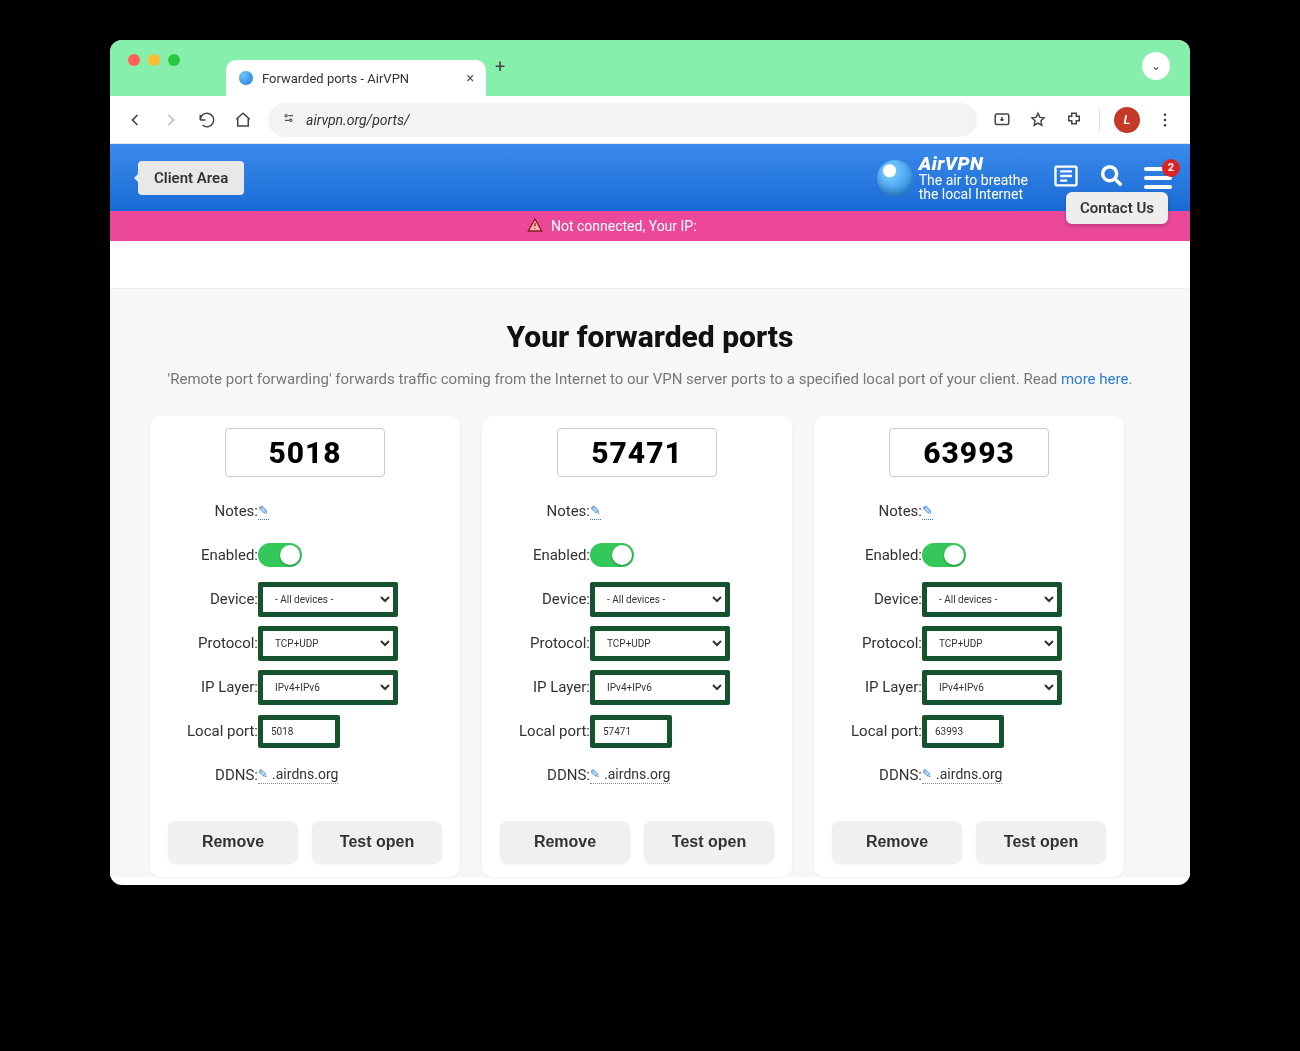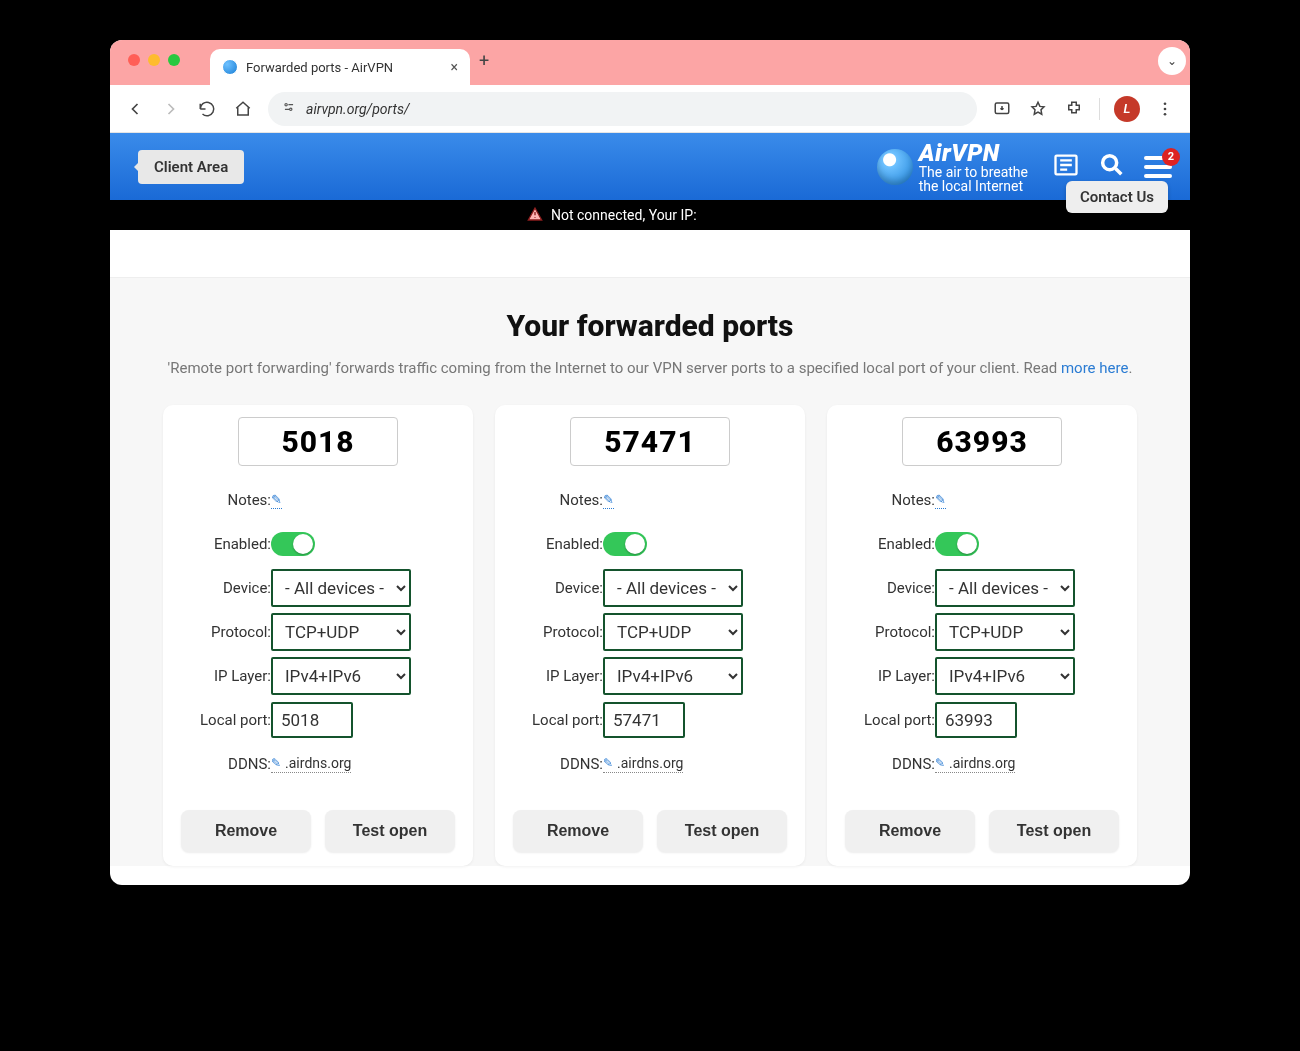--- a/index.html
+++ b/index.html
@@ -18,25 +18,25 @@
   width: 1080px;
   height: 845px;
   background: #fff;
   border-radius: 12px;
   overflow: hidden;
   box-shadow: 0 10px 40px rgba(0,0,0,0.5);
 }
 
 
 .chrome-top {
-  background: #fca5a5;
-  height: 45px;
+  background: #86efac;
+  height: 56px;
   display: flex;
   align-items: flex-end;
-  padding: 0 4px;
+  padding: 0 20px;
   position: relative;
 }
 .traffic-lights {
   position: absolute;
   top: 14px;
   left: 18px;
   display: flex;
   gap: 8px;
 }
 .tl { width: 12px; height: 12px; border-radius: 50%; }
@@ -108,73 +108,73 @@
 }
 .brand {
   margin-left:auto; display:flex; align-items:center; gap:6px; color:#fff;
 }
 .brand-logo {
   width:36px;height:36px;border-radius:50%;
   background: radial-gradient(circle at 35% 30%, #fff 6px, #6ec1ff 7px, #1a7fd6 100%);
   box-shadow: inset 0 -4px 6px rgba(0,0,0,0.2);
 }
 .brand-text { line-height:1; }
-.brand-name { font-size:24px; font-weight:900; font-style:italic; letter-spacing:0.5px;}
+.brand-name { font-size:19px; font-weight:900; font-style:italic; letter-spacing:0.5px;}
 .brand-tag { font-size:14px; text-align:left; }
 .header-icons { display:flex; align-items:center; gap:18px; margin-left:24px; margin-right:8px;}
 .hicon { color:#fff; cursor:pointer; position:relative;}
 .hicon svg { width:28px; height:28px; }
 .burger { width:28px; display:flex; flex-direction:column; gap:5px;}
 .burger span{ height:4px; background:#fff; border-radius:2px;}
 .badge-n { position:absolute; top:-8px; right:-8px; background:#d22; color:#fff; border-radius:50%; width:18px;height:18px; font-size:11px; display:flex;align-items:center;justify-content:center; font-weight:700;}
 .contact-us {
   position:absolute; right:22px; top:48px;
   background:#eee; color:#333; font-weight:600;
   padding:7px 14px; border-radius:6px; font-size:15px;
   box-shadow:0 2px 4px rgba(0,0,0,0.2);
   z-index:5;
 }
 
 .alert-bar {
-  background:#000000;
+  background:#ec4899;
   color:#fff;
   height:30px;
   display:flex; align-items:center; justify-content:center;
   font-size:14px; gap:8px;
 }
 .alert-bar .warn { color:#8a1c1c; }
 .alert-bar b { font-weight:700;margin-top:48px; }
 
 .spacer { height:48px; background:#fff; border-bottom:1px solid #eee;}
 
 .content { background:#f7f7f7; padding:30px 40px 0;}
 .page-title { text-align:center; font-size:30px; font-weight:800; color:#111; margin-bottom:16px;}
 .page-desc { text-align:center; color:#777; font-size:15px; max-width:1000px; margin:0 auto 8px;}
 .page-desc a { color:#2b7cd3; text-decoration:none;}
 
-.cards { display:flex; gap:22px; margin-top:28px; justify-content:center;}
+.cards { display:flex; gap:22px; margin-top:28px; }
 .card {
   background:#fff; border-radius:10px; width:310px;
   padding:12px 18px 0;
   box-shadow: 0 1px 3px rgba(0,0,0,0.06);
 }
 .port-box {
   display:block; margin:0 auto 12px; width:160px; text-align:center;
   border:1px solid #ccc; border-radius:4px; padding:6px 8px;
   font-size:30px; font-weight:800; letter-spacing:1px;
   font-family: inherit;
 }
 .row { display:flex; align-items:center; height:44px; }
 .row .lbl { width:90px; text-align:right; color:#333; font-size:15px;}
 .row .val { flex:1; display:flex; align-items:center; }
 .edit-link { color:#2b7cd3; border-bottom:1px dotted #2b7cd3; font-size:13px; cursor:pointer; padding-bottom:1px;}
 .toggle { width:44px; height:24px; background:#34c759; border-radius:12px; position:relative; cursor:pointer;}
 .toggle::after{ content:""; position:absolute; right:2px; top:2px; width:20px;height:20px; background:#fff; border-radius:50%; box-shadow:0 1px 2px rgba(0,0,0,0.3);}
 select, .local-input {
-  border:2px solid #14532d; border-radius:2px; padding:6px 8px; font-size:17px; background:#fff;
+  border:5px solid #14532d; border-radius:2px; padding:6px 8px; font-size:10px; background:#fff;
   font-family:inherit; color:#333;
 }
 select { min-width:140px;}
 .local-input { width:82px;}
 .ddns { color:#333; font-size:14px; border-bottom:1px dotted #888; padding-bottom:1px; display:inline-flex; align-items:center; gap:4px;}
 .ddns .pencil{ color:#2b7cd3; font-size:12px;}
 .card-actions { display:flex; gap:14px; margin:14px -18px 0; padding:10px 18px 14px; }
 .act-btn {
   flex:1; background:#f0f0f0; border:none; border-radius:8px;
   padding:12px 0; font-size:16px; font-weight:600; color:#333; cursor:pointer;

